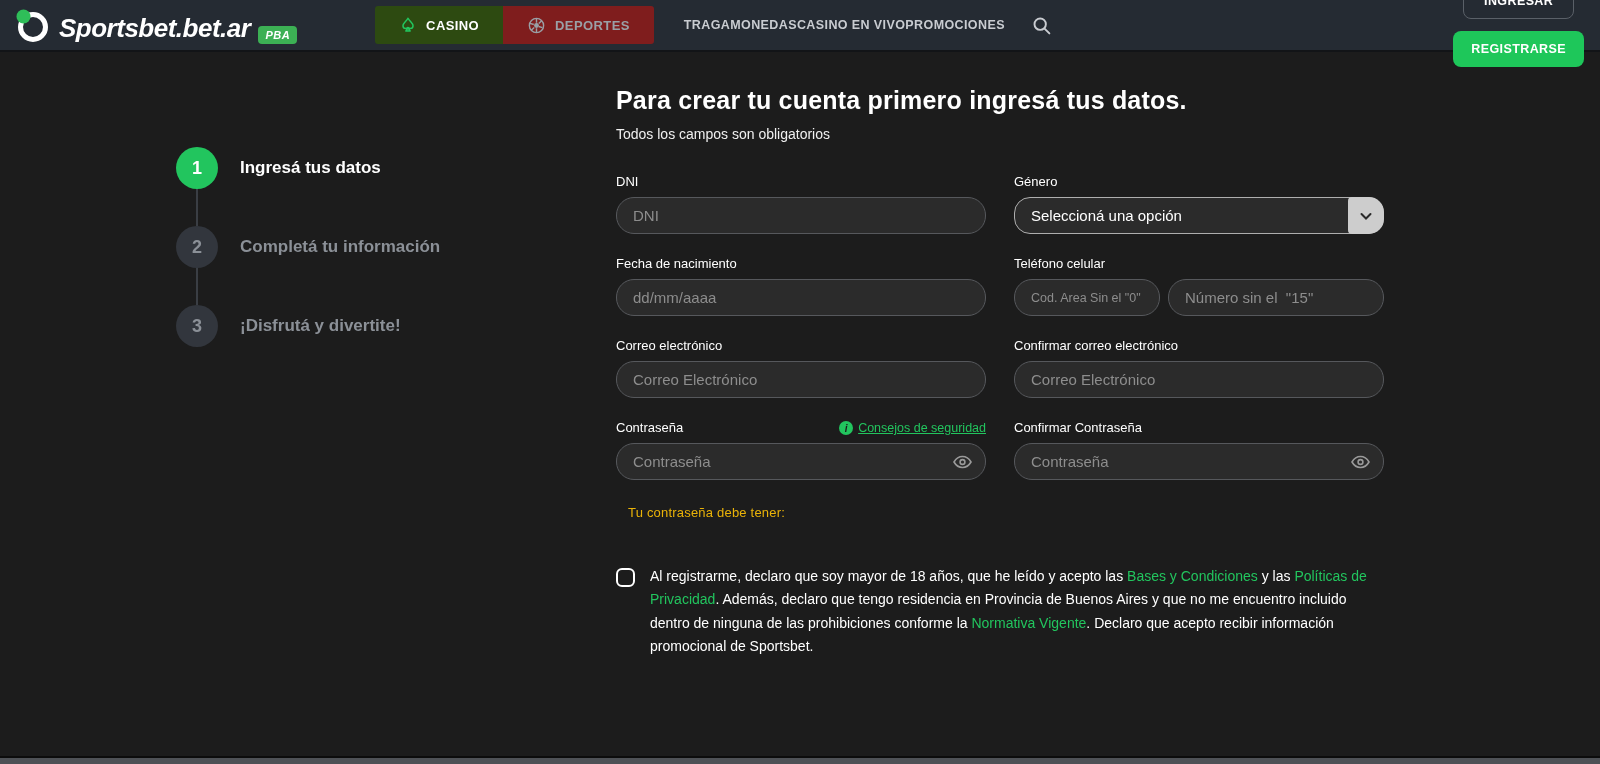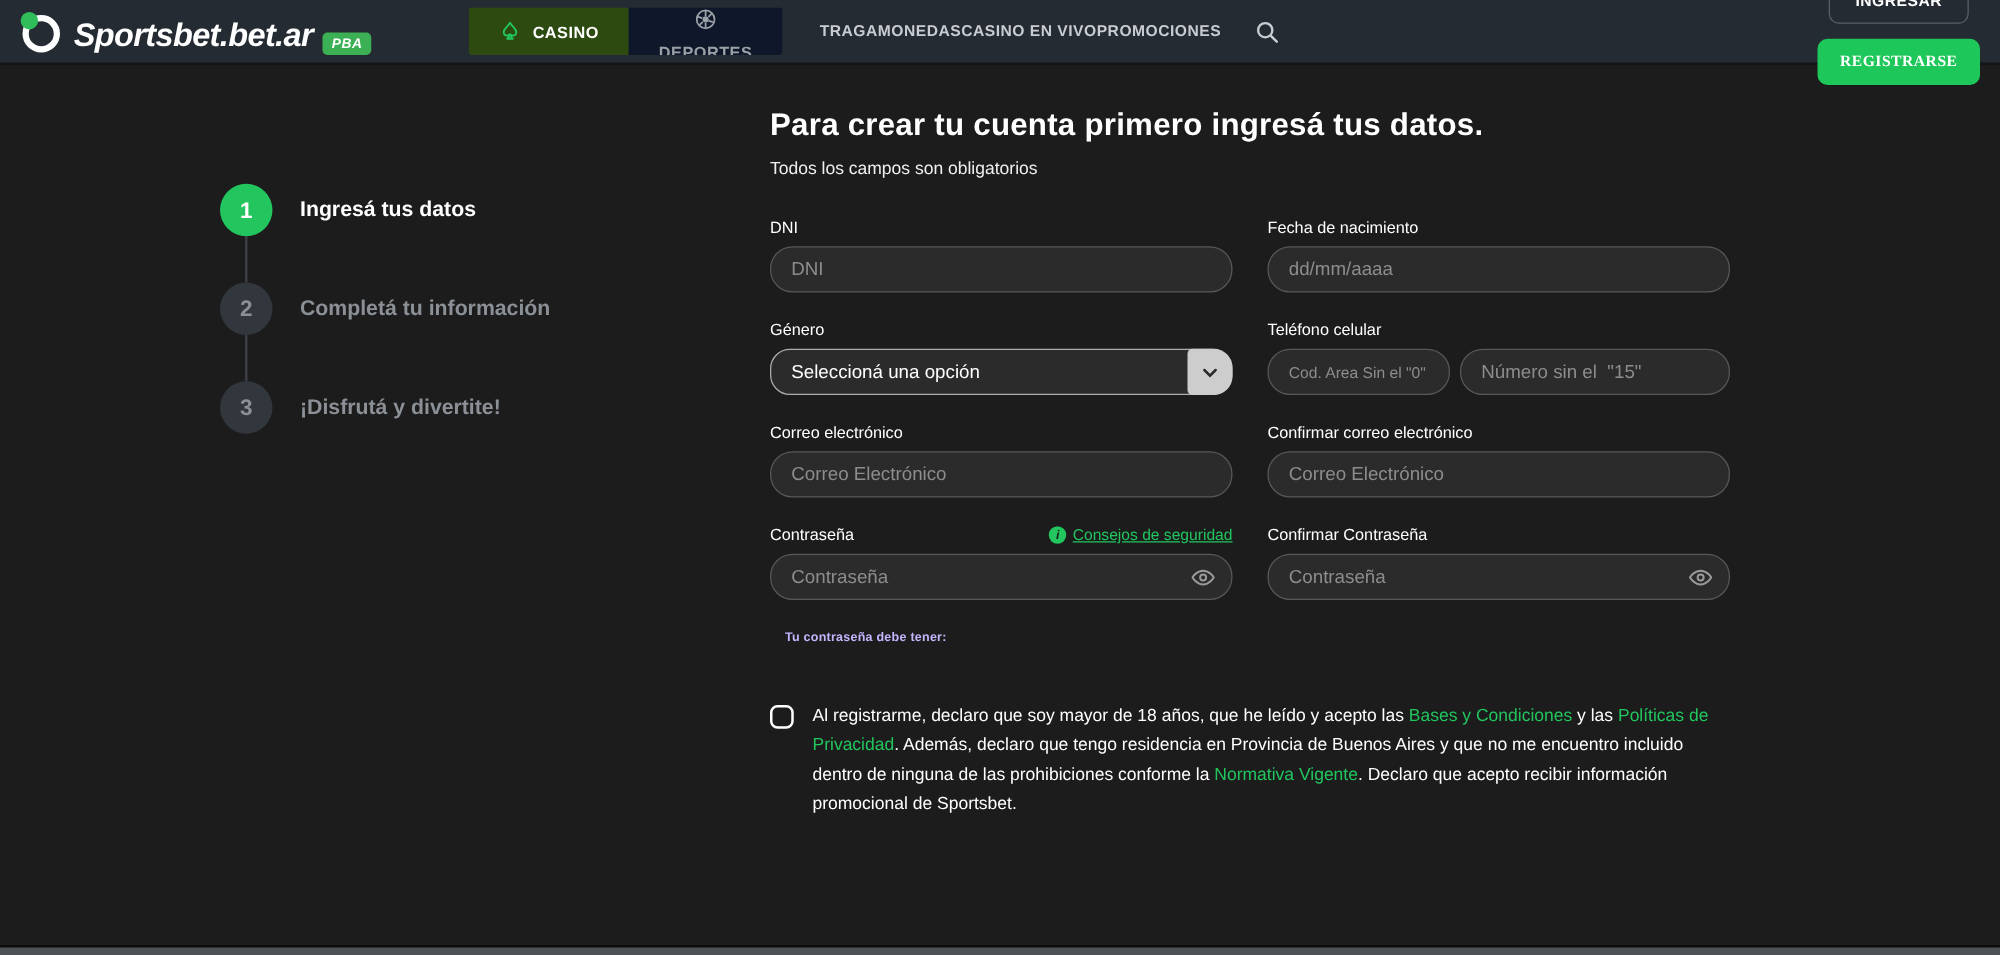--- a/index.html
+++ b/index.html
@@ -28,37 +28,37 @@
     padding: 3px 7px; border-radius: 4px; letter-spacing: 0.5px;
   }
   .toggle-group {
     display: flex; margin-left: 78px; border-radius: 3px; overflow: hidden; height: 38px;
   }
   .toggle-btn {
     display: flex; align-items: center; gap: 9px; padding: 0 24px;
     font-size: 13px; font-weight: bold; letter-spacing: 0.4px; cursor: pointer;
   }
   .toggle-btn.active { background: #2d4a11; color: #fff; }
-  .toggle-btn.inactive { background: #0f172a; color: #9aa0a6; flex-direction: column; }
+  .toggle-btn.inactive { background: #7f1d1d; color: #9aa0a6; }
   .nav-links { display: flex; margin-left: 30px; }
   .nav-link {
     color: #c9ccd1; font-size: 12.5px; font-weight: bold; letter-spacing: 0.4px;
     cursor: pointer; text-decoration: none;
   }
   .nav-search { margin-left: 26px; cursor: pointer; display: flex; align-items: center; }
   .nav-actions { margin-left: auto; display: flex; gap: 12px; align-items: center; flex-direction: column; }
   .btn-login {
     background: transparent; border: 1px solid #5a6068; color: #fff;
     font-size: 12.5px; font-weight: bold; padding: 10px 20px; border-radius: 8px;
     letter-spacing: 0.4px; cursor: pointer; font-family: inherit;
   }
   .btn-register {
     background: #1ec75a; border: none; color: #fff;
     font-size: 12.5px; font-weight: bold; padding: 11px 18px; border-radius: 8px;
-    letter-spacing: 0.4px; cursor: pointer; font-family: Liberation Serif, serif;
+    letter-spacing: 0.4px; cursor: pointer; font-family: Liberation Sans, sans-serif;
   }
 
   
   .stepper { position: absolute; left: 176px; top: 147px; }
   .step { display: flex; align-items: center; gap: 22px; }
   .step-circle {
     width: 42px; height: 42px; border-radius: 50%; flex: 0 0 42px;
     display: flex; align-items: center; justify-content: center;
     font-size: 18px; font-weight: bold;
   }
@@ -115,21 +115,21 @@
     background: #cdcdcd; border-radius: 4px 15px 15px 4px;
     display: flex; align-items: center; justify-content: center;
   }
   .phone-row { display: flex; gap: 8px; }
   .phone-area { width: 146px; flex: 0 0 146px; font-size: 12.5px; }
   .phone-area::placeholder { font-size: 12.5px; }
   .phone-number { flex: 1; }
 
   
   .pw-hints { margin-top: 4px; padding-left: 12px; }
-  .pw-hints-title { font-size: 10px; font-weight: bold; color: #c4b5fd; margin-bottom: 15px; letter-spacing: 0.2px; }
+  .pw-hints-title { font-size: 13px; font-weight: normal; color: #eab308; margin-bottom: 15px; letter-spacing: 0.2px; }
   .pw-hints-list { list-style: none; padding-left: 42px; }
   .pw-hints-list li {
     color: #8f8f8f; font-size: 13.5px; margin-bottom: 10px;
     display: flex; align-items: center;
   }
   .pw-hints-list li::before {
     content: "•"; color: #7a7a7a; font-size: 13px; margin-right: 14px;
   }
 
   
@@ -226,37 +226,37 @@
   <div class="form-grid">
 
     <div class="field-group">
       <div class="label-row">
         <span class="field-label">DNI</span>
       </div>
       <input class="text-input" type="text" placeholder="DNI" style="">
     </div>
     <div class="field-group">
       <div class="label-row">
-        <span class="field-label">Fecha de nacimiento</span>
-      </div>
-      <input class="text-input" type="text" placeholder="dd/mm/aaaa" style="">
-    </div>
-
-    <div class="field-group">
-      <div class="label-row">
         <span class="field-label">Género</span>
       </div>
       <div class="select-box">
         <span>Seleccioná una opción</span>
         <span class="select-arrow">
           <svg width="16" height="16" viewBox="0 0 16 16" fill="none" stroke="#2a2a2a" stroke-width="2" stroke-linecap="round">
             <path d="M3.5 6l4.5 4.5L12.5 6"></path>
           </svg>
         </span>
       </div>
+    </div>
+
+    <div class="field-group">
+      <div class="label-row">
+        <span class="field-label">Fecha de nacimiento</span>
+      </div>
+      <input class="text-input" type="text" placeholder="dd/mm/aaaa" style="">
     </div>
     <div class="field-group">
       <div class="label-row">
         <span class="field-label">Teléfono celular</span>
       </div>
       <div class="phone-row">
         <input class="text-input phone-area" type="text" placeholder="Cod. Area Sin el &quot;0&quot;" style="">
         <input class="text-input phone-number" type="text" placeholder="Número sin el  &quot;15&quot;" style="">
       </div>
     </div>

